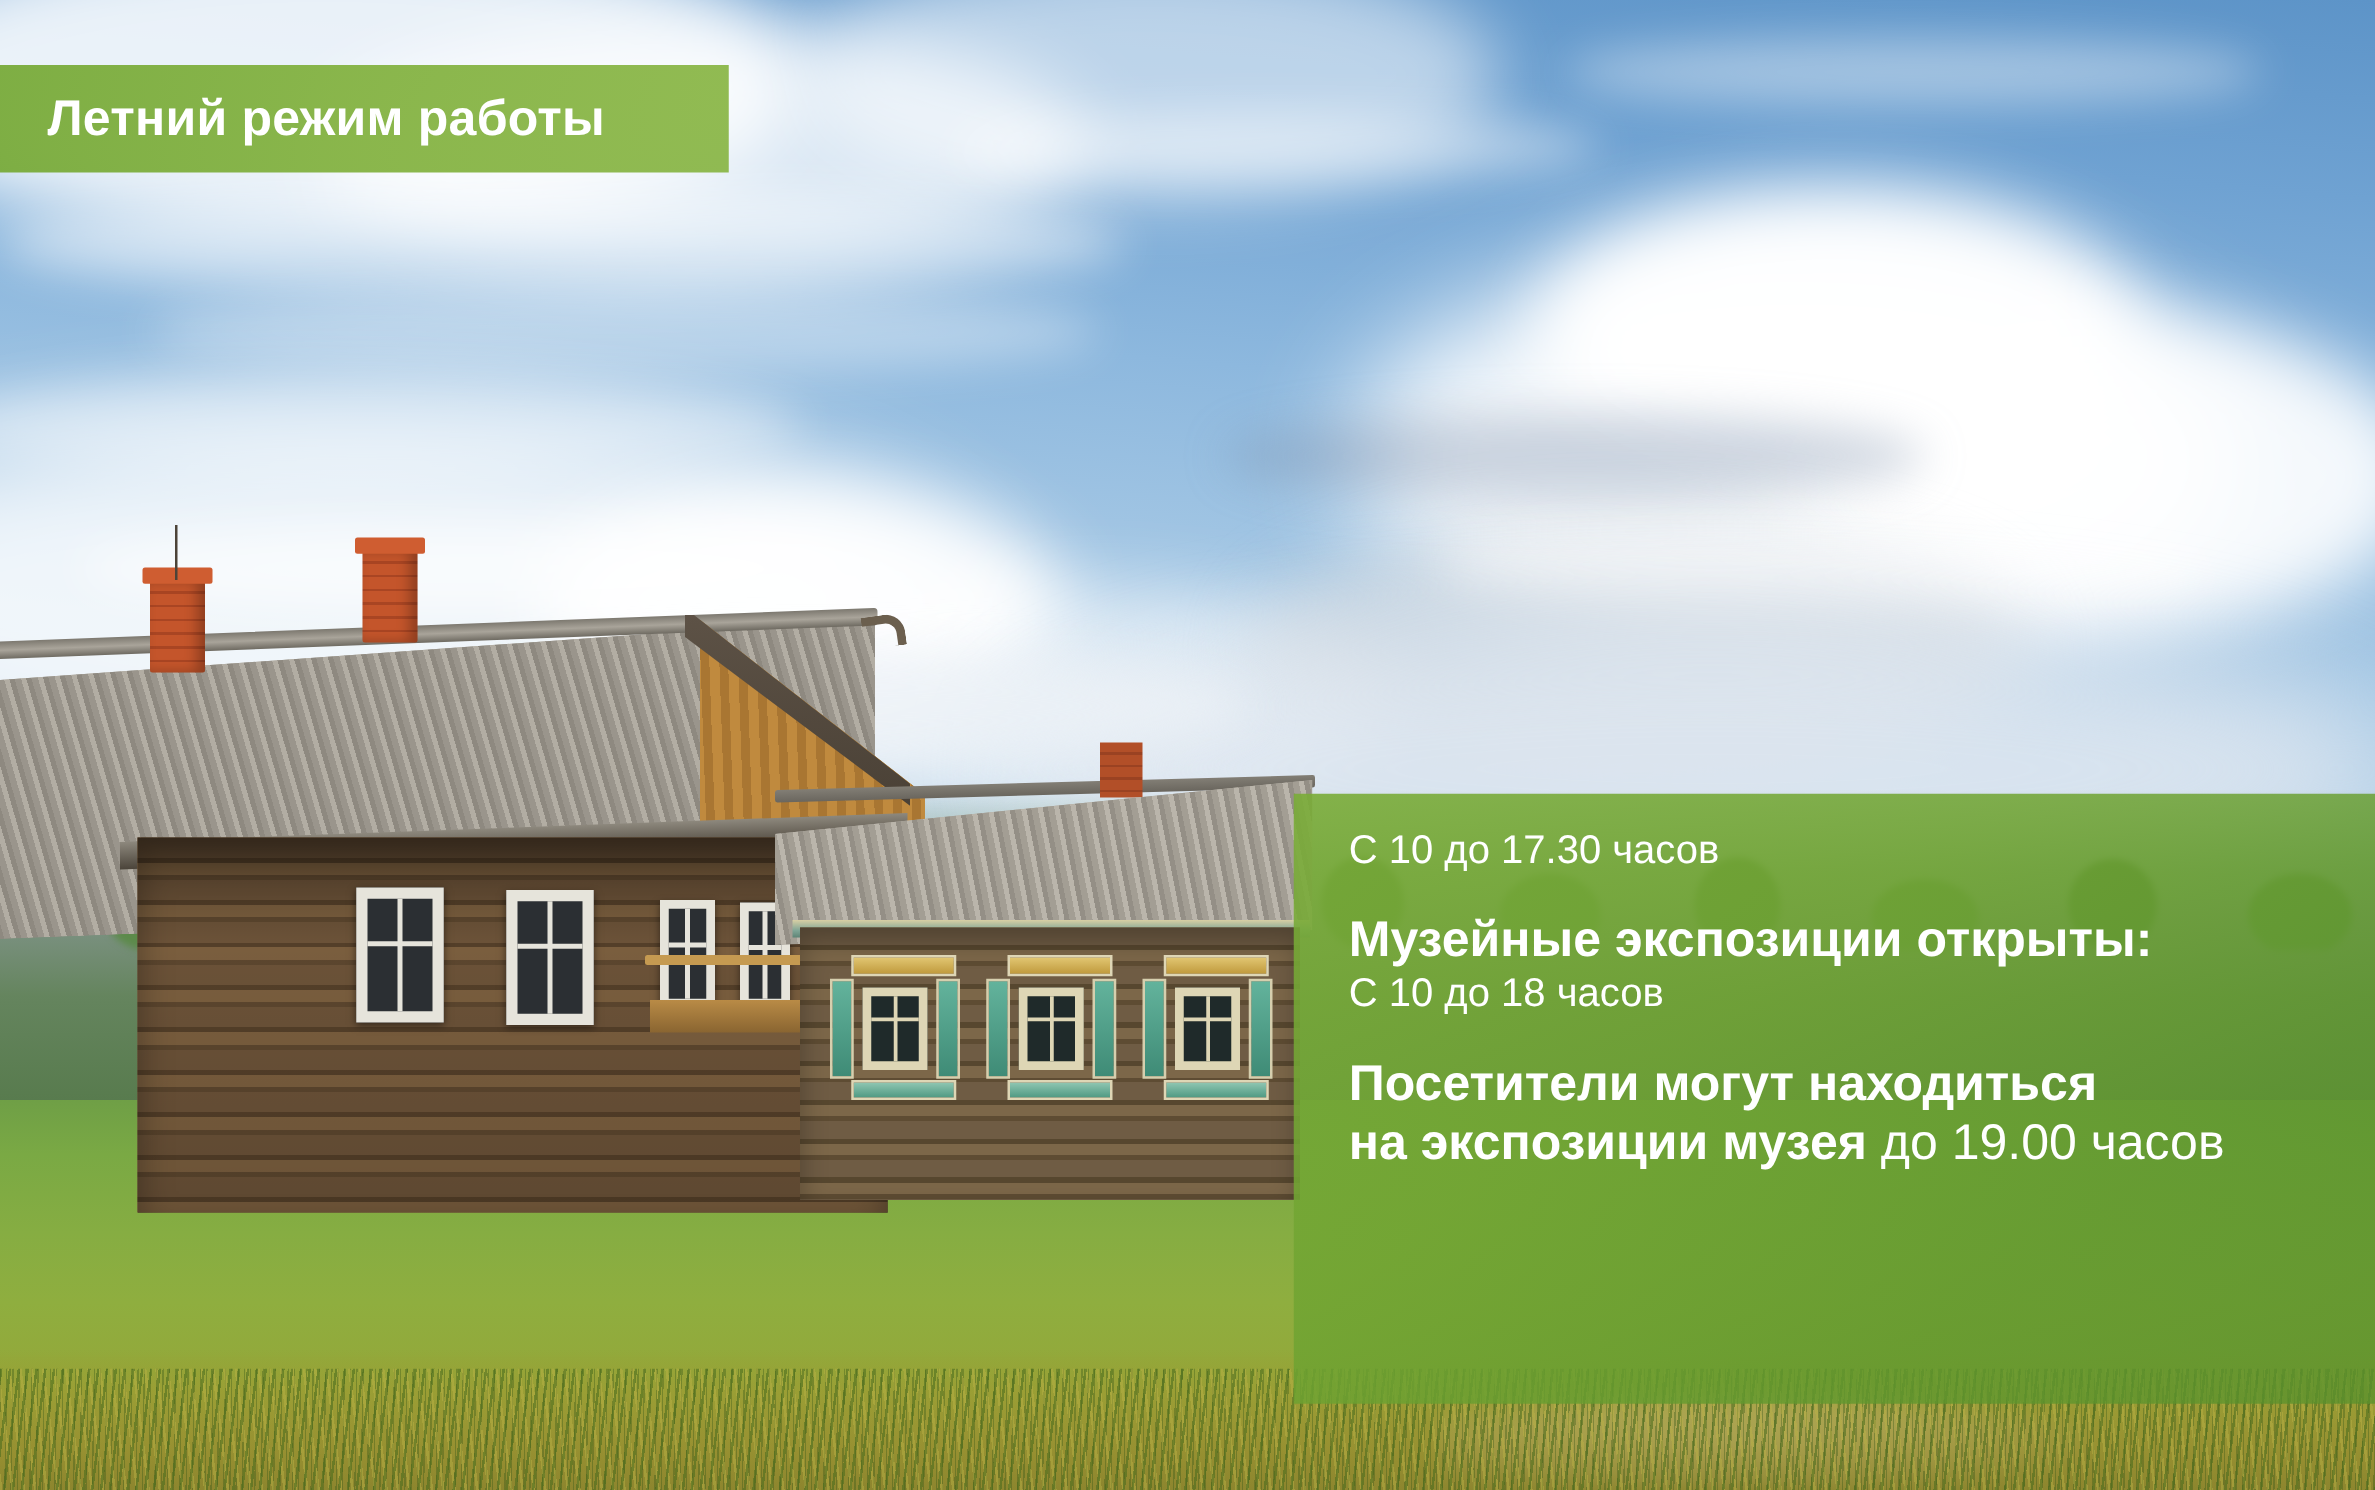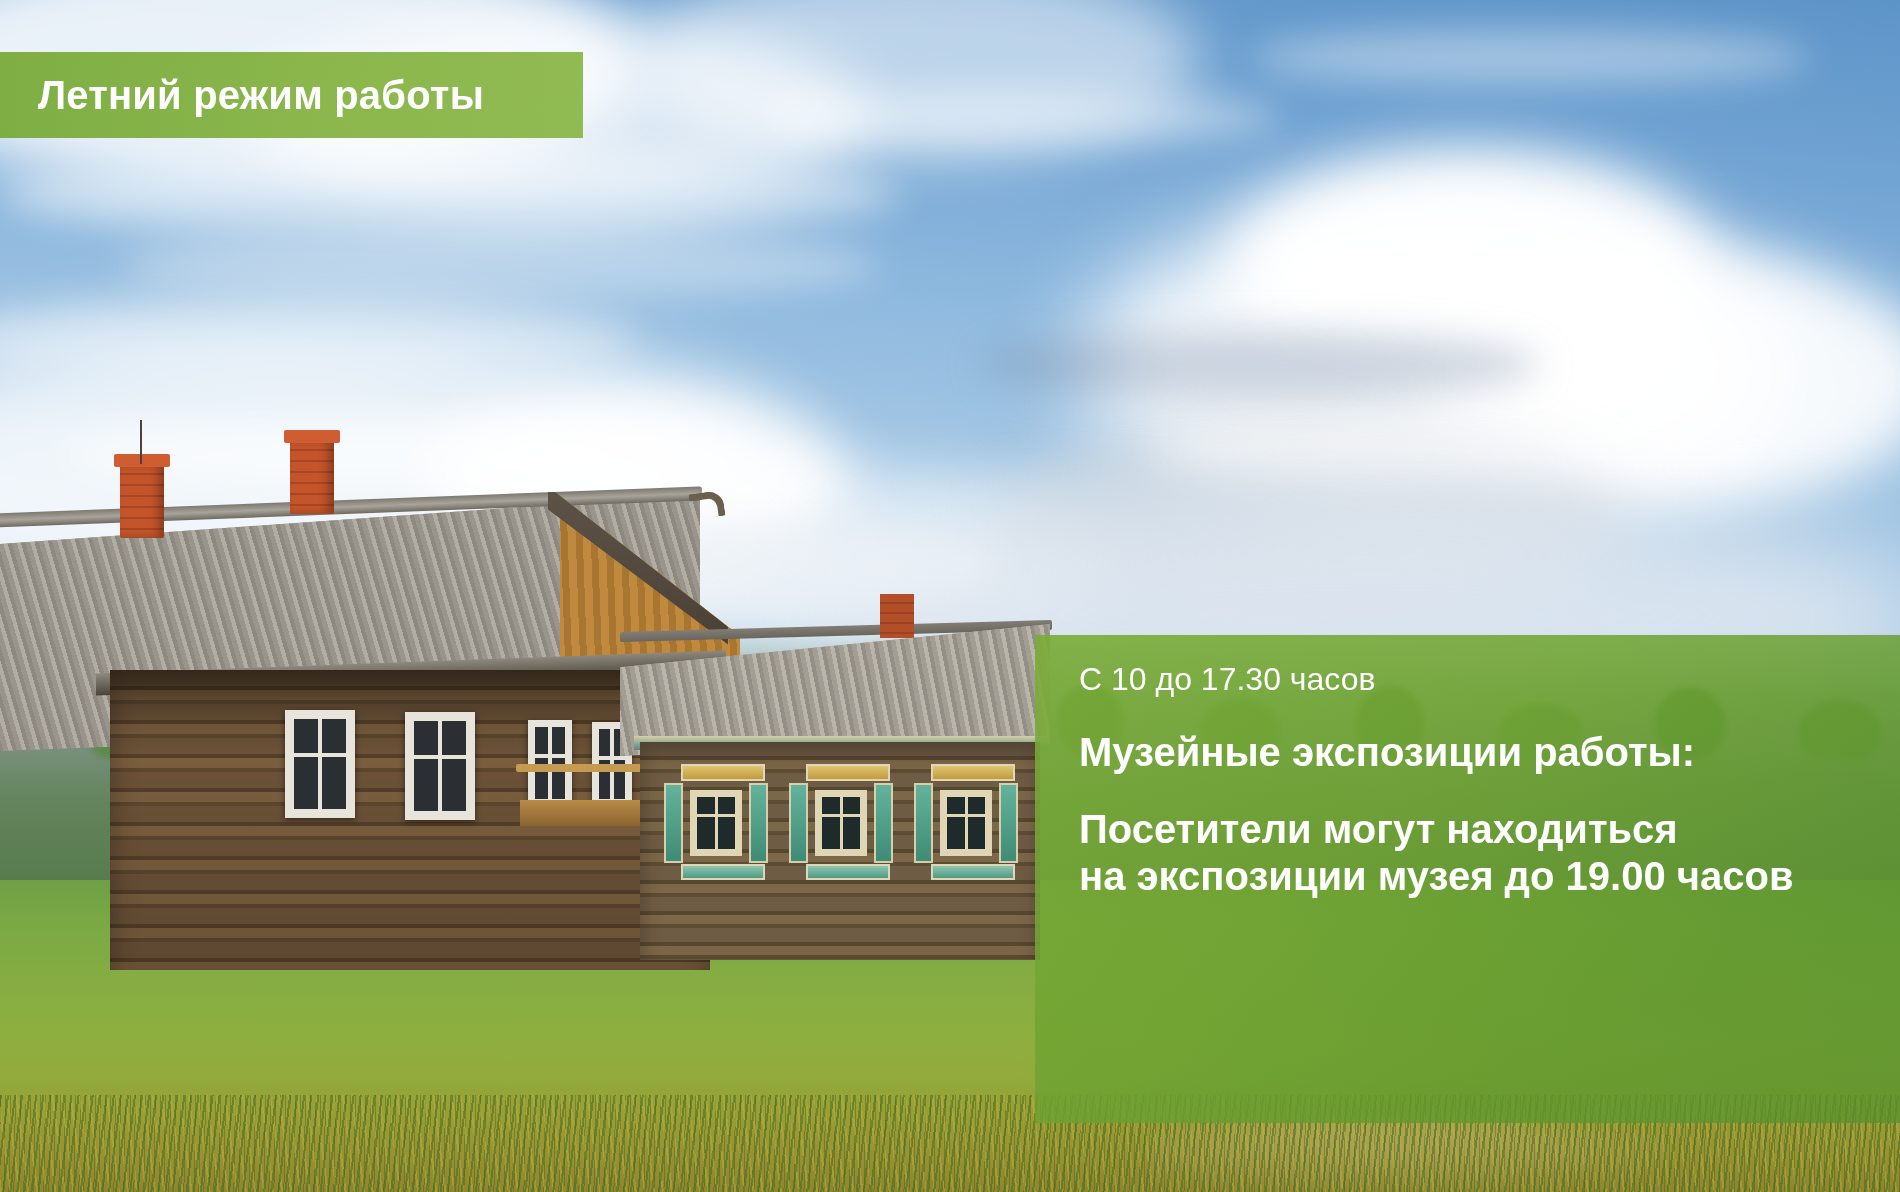--- a/index.html
+++ b/index.html
@@ -249,21 +249,21 @@
     background:linear-gradient(145deg, rgba(122,172,56,.90) 0%, rgba(112,164,50,.86) 38%, rgba(96,152,46,.80) 72%, rgba(88,144,44,.76) 100%);
     padding:26px 0 0 44px;
     color:#fff;
   }
   .blk{ margin-bottom:30px; }
   .blk:last-child{ margin-bottom:0; }
   .ln-b{ font-size:40px; font-weight:bold; line-height:1.18; white-space:nowrap; }
   .ln-r{ font-size:32px; font-weight:normal; line-height:1.18; white-space:nowrap; }
   .ln-mix{ font-size:40px; line-height:1.18; white-space:nowrap; }
   .ln-mix b{ font-weight:bold; }
-  .ln-mix span{ font-weight:bold; }
+  .ln-mix span{ font-weight:normal; }
 </style>
 </head>
 <body>
 
 <div id="poster">
 
   <div class="sky">
 
     <div class="veil" style="left:-120px;  top:-60px;  width:760px;  height:250px; background:rgba(255,255,255,.85);"></div>
     <div class="veil" style="left:250px;   top:20px;   width:620px;  height:190px; background:rgba(255,255,255,.72);"></div>
@@ -373,21 +373,22 @@
   </div>
 
 
   <div class="panel-info">
 
     <div class="blk">
       <div class="ln-r">С 10 до 17.30 часов</div>
     </div>
 
     <div class="blk">
-      <div class="ln-b">Музейные экспозиции работы:</div>
+      <div class="ln-b">Музейные экспозиции открыты:</div>
+      <div class="ln-r">С 10 до 18 часов</div>
     </div>
 
     <div class="blk">
       <div class="ln-b">Посетители могут находиться</div>
       <div class="ln-mix"><b>на экспозиции музея</b><span> до 19.00 часов</span></div>
     </div>
 
   </div>
 
 </div>

